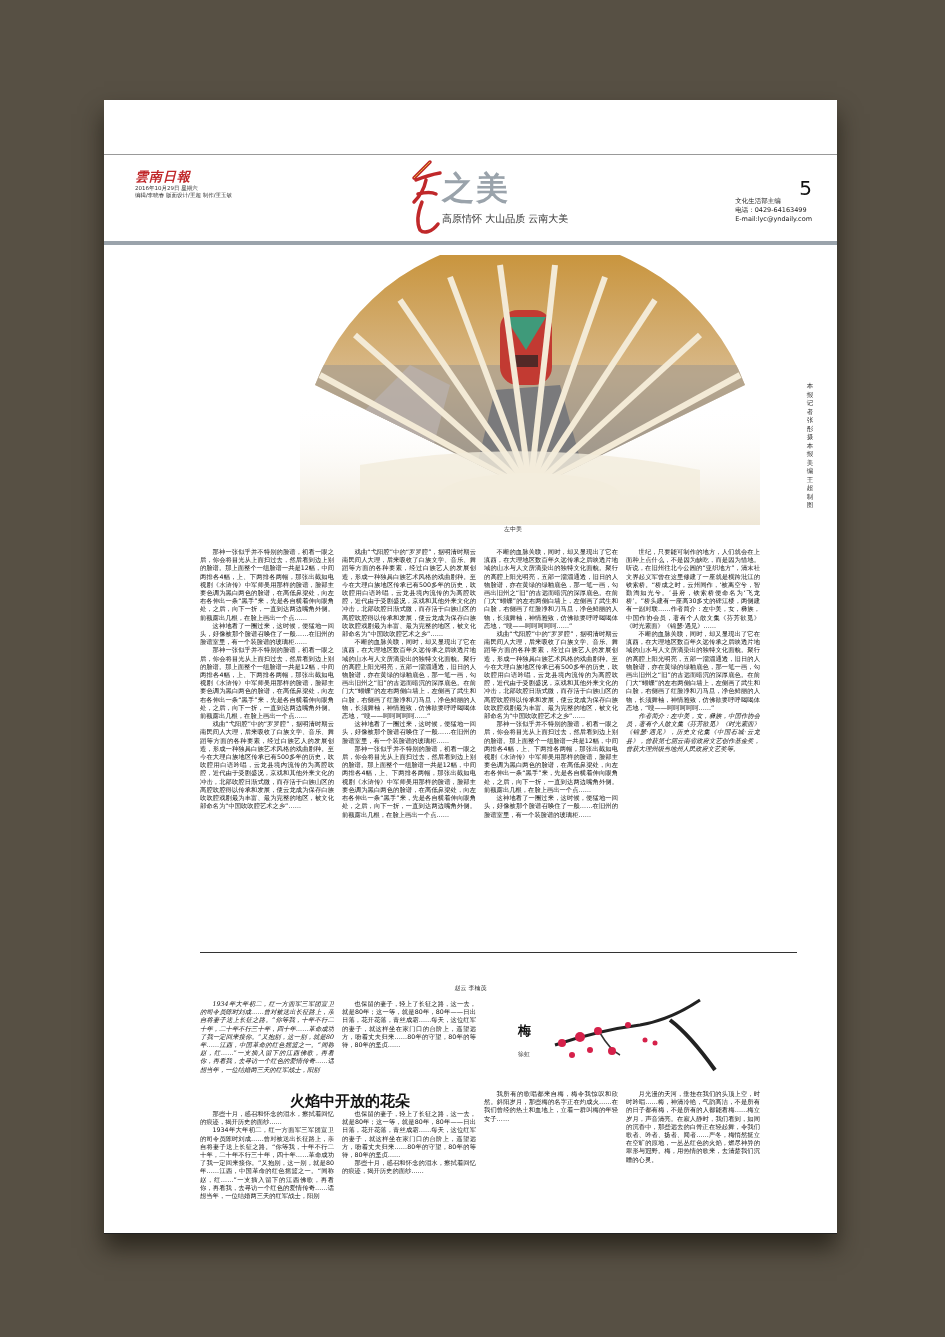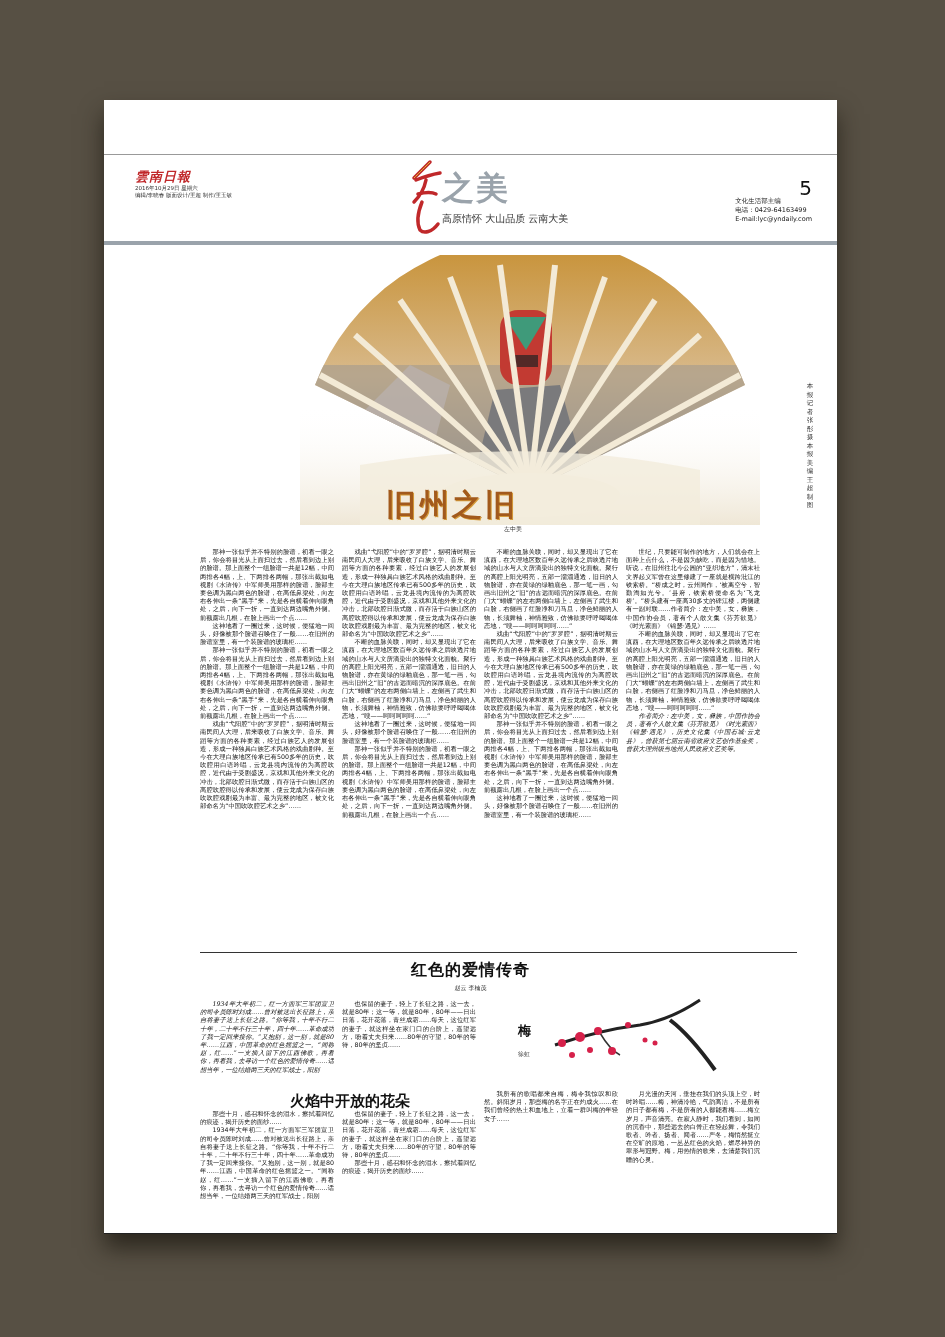--- a/index.html
+++ b/index.html
@@ -91,21 +91,20 @@
         <line x1="230" y1="235" x2="400" y2="80"></line>
         <line x1="230" y1="235" x2="440" y2="120"></line>
       </g>
     </g>
     <ellipse cx="230" cy="240" rx="90" ry="22" fill="#f6efe0"></ellipse>
     <path d="M60 210 Q230 180 400 215 L400 270 L60 270 Z" fill="#f3ecdc" opacity="0.8"></path>
   </svg>
 
   <div class="credit">本报记者 张彤 摄  本报美编 王超 制图</div>
 
-  <div style="position:absolute;left:282px;top:385px;font-size:30px;font-weight:bold;color:#a25a1c;letter-spacing:3px;text-shadow:1px 1px 0 #d49a3a;">旧州之旧</div>
   <div style="position:absolute;left:400px;top:425px;font-size:6px;color:#333;">左中美</div>
 
   <div class="col" style="left:96px;top:448px;width:134px;height:402px;">
     <p>那神一张似乎并不特别的脸谱，初看一眼之后，你会将目光从上面扫过去，然后看到边上别的脸谱。那上面整个一组脸谱一共是12幅，中间两排各4幅，上、下两排各两幅，那张出截如电视剧《水浒传》中军师吴用那样的脸谱，脸部主要色调为黑白两色的脸谱，在高低鼻梁处，向左右各伸出一条“黑手”来，先是各自横着伸向眼角处，之后，向下一折，一直到达两边嘴角外侧。前额露出几根，在脸上画出一个点……</p>
     <p>这神地看了一圈过来，这时候，便猛地一回头，好像被那个脸谱召唤住了一般……在旧州的脸谱室里，有一个装脸谱的玻璃柜……</p>
     <p>那神一张似乎并不特别的脸谱，初看一眼之后，你会将目光从上面扫过去，然后看到边上别的脸谱。那上面整个一组脸谱一共是12幅，中间两排各4幅，上、下两排各两幅，那张出截如电视剧《水浒传》中军师吴用那样的脸谱，脸部主要色调为黑白两色的脸谱，在高低鼻梁处，向左右各伸出一条“黑手”来，先是各自横着伸向眼角处，之后，向下一折，一直到达两边嘴角外侧。前额露出几根，在脸上画出一个点……</p>
     <p>戏曲“弋阳腔”中的“罗罗腔”，据明清时期云南民间人大理，后来吸收了白族文学、音乐、舞蹈等方面的各种要素，经过白族艺人的发展创造，形成一种独具白族艺术风格的戏曲剧种。至今在大理白族地区传承已有500多年的历史，吹吹腔用白语吟唱，云龙县境内流传的为高腔吹腔，近代由于受剧盛况，京戏和其他外来文化的冲击，北部吹腔日渐式微，而存活于白族山区的高腔吹腔得以传承和发展，使云龙成为保存白族吹吹腔戏剧最为丰富、最为完整的地区，被文化部命名为“中国吹吹腔艺术之乡”……</p>
   </div>
   <div class="col" style="left:238px;top:448px;width:134px;height:402px;">
     <p>戏曲“弋阳腔”中的“罗罗腔”，据明清时期云南民间人大理，后来吸收了白族文学、音乐、舞蹈等方面的各种要素，经过白族艺人的发展创造，形成一种独具白族艺术风格的戏曲剧种。至今在大理白族地区传承已有500多年的历史，吹吹腔用白语吟唱，云龙县境内流传的为高腔吹腔，近代由于受剧盛况，京戏和其他外来文化的冲击，北部吹腔日渐式微，而存活于白族山区的高腔吹腔得以传承和发展，使云龙成为保存白族吹吹腔戏剧最为丰富、最为完整的地区，被文化部命名为“中国吹吹腔艺术之乡”……</p>
@@ -120,21 +119,20 @@
     <p>这神地看了一圈过来，这时候，便猛地一回头，好像被那个脸谱召唤住了一般……在旧州的脸谱室里，有一个装脸谱的玻璃柜……</p>
   </div>
   <div class="col" style="left:522px;top:448px;width:134px;height:402px;">
     <p>世纪，只要能可制作的地方，人们就会在上面种上点什么，不是因为缺吃，而是因为惜地。听说，在旧州往北今公园的“亚织地方”，清末社文界起义军曾在这里修建了一座就是横跨沘江的铁索桥。“桥成之时，云州同作，‘被离空兮，智勤淘如光兮。’县府，铁索桥便命名为‘飞龙桥’。”桥头建有一座高30多丈的碑江楼，两侧建有一副对联……作者简介：左中美，女，彝族，中国作协会员，著有个人散文集《芬芳欲觅》《时光素面》《锦瑟·遇见》……</p>
     <p>不断的血脉关联，同时，却又显现出了它在滇西，在大理地区数百年久远传承之后映透片地域的山水与人文所滴染出的独特文化面貌。聚行的高腔上阳光明亮，五部一溜溜通透，旧日的人物脸谱，亦在黄绿的绿釉底色，那一笔一画，勾画出旧州之“旧”的古远而暗沉的深厚底色。在前门大“蝴蝶”的左右两侧白墙上，左侧画了武生和白脸，右侧画了红脸净和刀马旦，净色鲜丽的人物，长须舞袖，神情雅致，仿佛欲要呼呼喝喝体态地，“嗖——呵呵呵呵呵……”</p>
     <p class="bio">作者简介：左中美，女，彝族，中国作协会员，著有个人散文集《芬芳欲觅》《时光素面》《锦瑟·遇见》，历史文化集《中国石城·云龙县》，曾获第七届云南省政府文艺创作基金奖，曾获大理州级当地州人民政府文艺奖等。</p>
   </div>
 
   <div class="sep" style="top:852px;"></div>
 
-  <div class="red-title">红色的爱情传奇</div>
   <div class="red-author">赵云  李楠茂</div>
 
   <div class="col bio" style="left:96px;top:900px;width:134px;height:85px;">
     <p>1934年大年初二，红一方面军三军团宣卫的司令员陈时刘成……曾对被送出长征路上，亲自将妻子送上长征之路。“你等我，十年不行二十年，二十年不行三十年，四十年……革命成功了我一定回来接你。”又抱别，这一别，就是80年……江西，中国革命的红色摇篮之一。“同称赵，红……”一支插入留下的江西佛歌，再看你，再看我，去寻访一个红色的爱情传奇……话想当年，一位结婚两三天的红军战士，阳别</p>
   </div>
   <div class="col" style="left:238px;top:900px;width:134px;height:85px;">
     <p>也保留的妻子，轻上了长征之路，这一去，就是80年；这一等，就是80年，80年——日出日落，花开花落，青丝成霜……每天，这位红军的妻子，就这样坐在家门口的台阶上，遥望远方，盼着丈夫归来……80年的守望，80年的等待，80年的坚贞……</p>
   </div>
 
   <div class="sub-title">火焰中开放的花朵</div>

